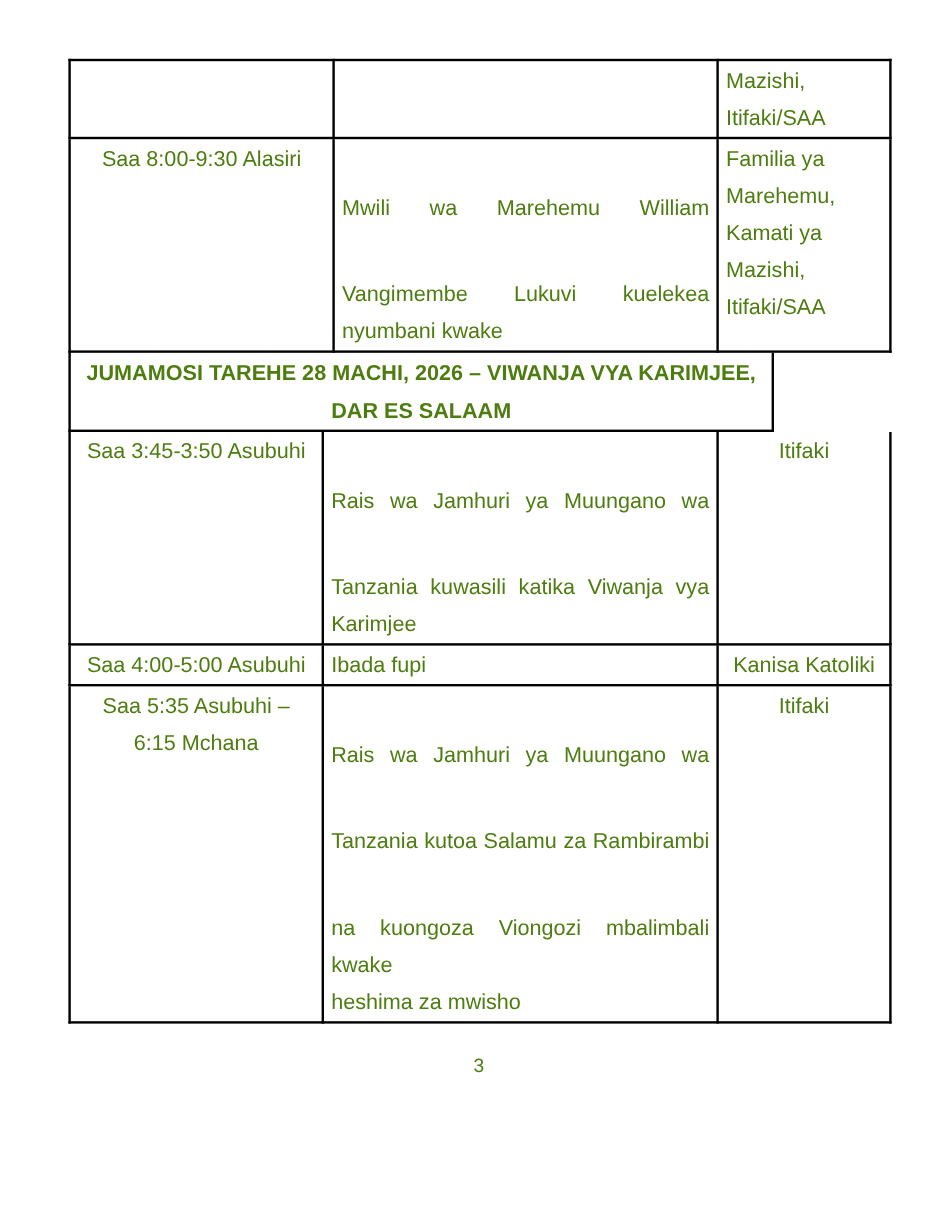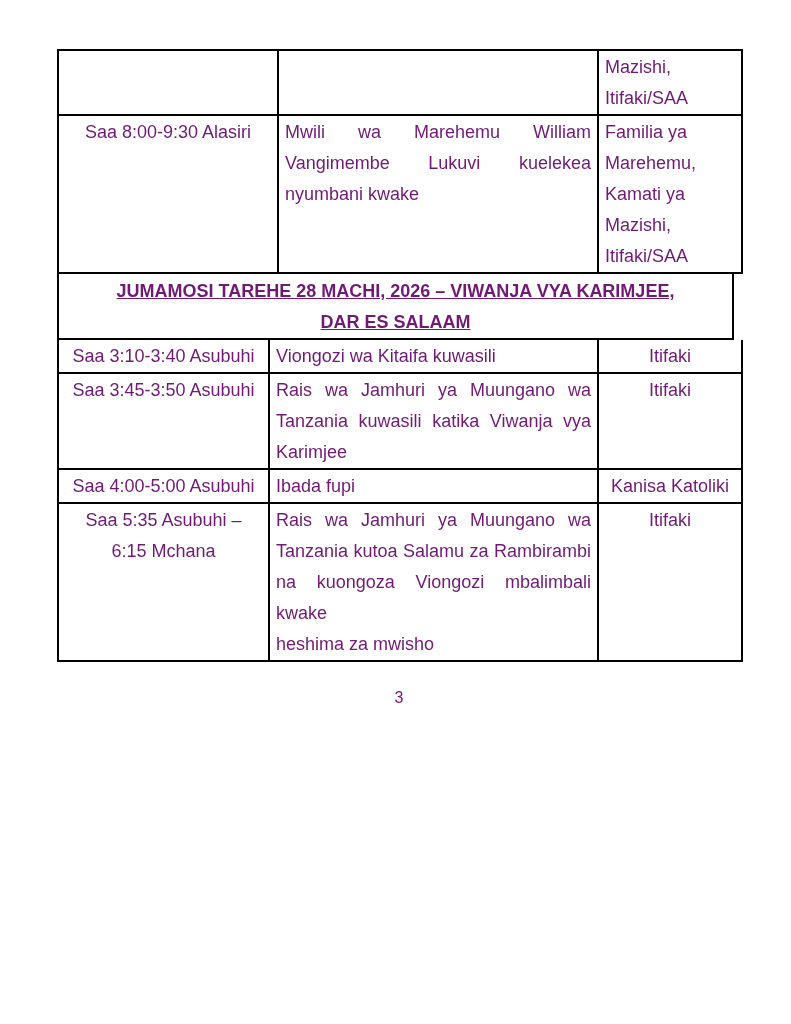--- a/index.html
+++ b/index.html
@@ -5,47 +5,46 @@
   * { box-sizing: border-box; }
   html, body { margin: 0; padding: 0; background: #ffffff; }
   .sheet {
     width: 791px;
     height: 1024px;
     background: #ffffff;
     padding: 49px 50px 0 57px;
     font-family: "Liberation Sans", "DejaVu Sans", sans-serif;
     font-size: 18px;
     line-height: 31px;
-    color: #701a75;
+    color: #4d7c0f;
   }
   table.doc-table {
     border-collapse: collapse;
     table-layout: fixed;
     width: 684px;
   }
   table.doc-table td {
     border: 2px solid #000000;
     vertical-align: top;
     padding: 1px 6px 0 6px;
     overflow: hidden;
   }
   .align-center { text-align: center; }
   .align-left { text-align: left; }
   .time-cell .line, .responsible-cell .line { white-space: nowrap; }
   .line { display: block; }
-  .jline { text-align: justify; text-align-last: justify; }
+  .jline { text-align: justify; text-align-last: justify; margin-top: 41px; }
   .section-header {
-    width: 677px;
+    width: 588px;
     border-left: 2px solid #000000;
     border-right: 2px solid #000000;
     border-bottom: 2px solid #000000;
     text-align: center;
     font-weight: bold;
     padding: 2px 10px 0 10px;
-    text-decoration: underline;
   }
   
   table.bottom-table td { border-top: none; }
   
   table.bottom-table tbody tr:nth-child(5) td { padding-bottom: 22px; }
   .page-number {
     width: 684px;
     margin-top: 26px;
     text-align: center;
     font-size: 16px;
@@ -99,31 +98,20 @@
 
   <table class="doc-table bottom-table">
     <colgroup>
       <col style="width:211px">
       <col style="width:329px">
       <col style="width:144px">
     </colgroup>
     <tbody>
         <tr>
           <td class="time-cell align-center">
-            <div class="line">Saa 3:10-3:40 Asubuhi</div>
-          </td>
-          <td class="description-cell align-left">
-            <div class="line">Viongozi wa Kitaifa kuwasili</div>
-          </td>
-          <td class="responsible-cell align-center">
-            <div class="line">Itifaki</div>
-          </td>
-        </tr>
-        <tr>
-          <td class="time-cell align-center">
             <div class="line">Saa 3:45-3:50 Asubuhi</div>
           </td>
           <td class="description-cell align-left">
             <div class="line jline">Rais wa Jamhuri ya Muungano wa</div>
             <div class="line jline">Tanzania kuwasili katika Viwanja vya</div>
             <div class="line">Karimjee</div>
           </td>
           <td class="responsible-cell align-center">
             <div class="line">Itifaki</div>
           </td>

